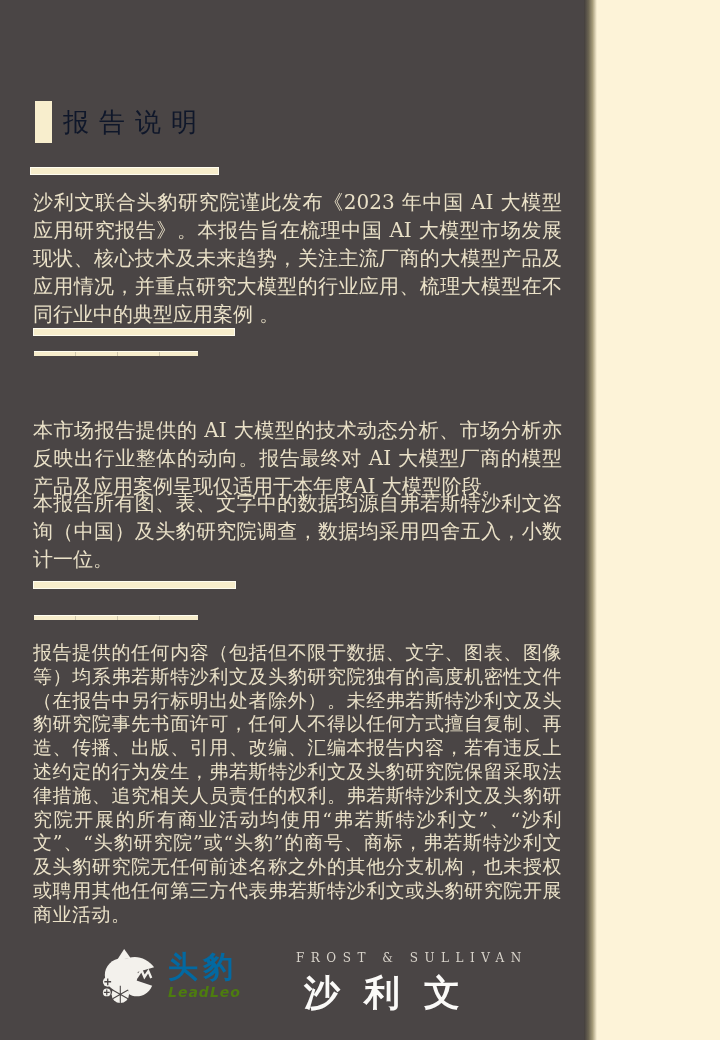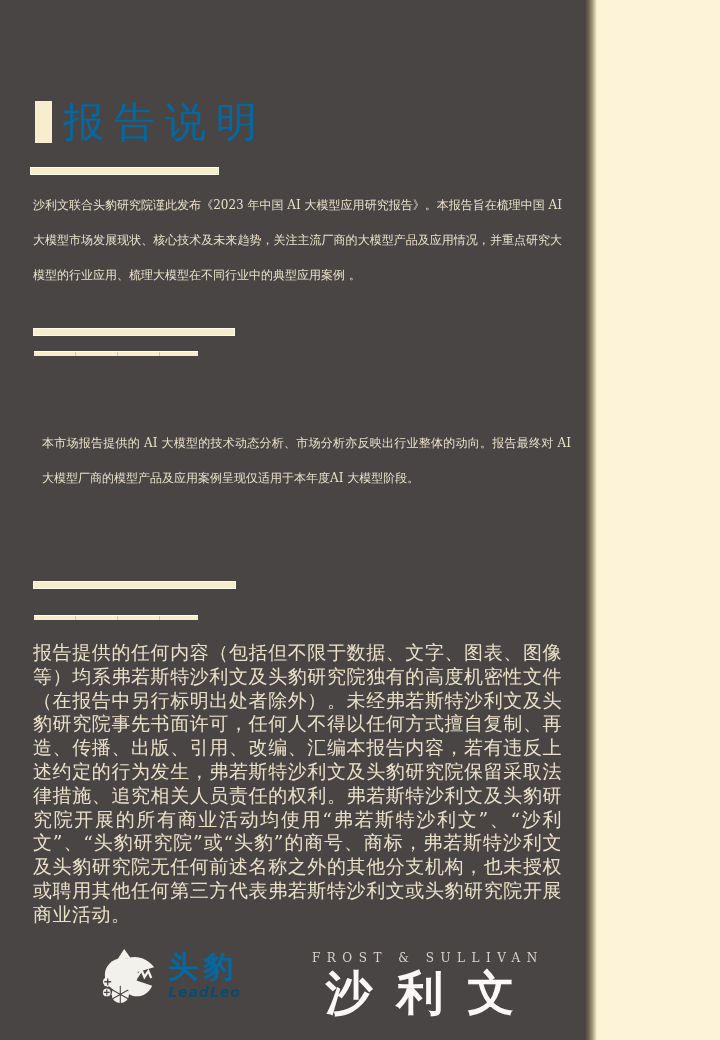--- a/index.html
+++ b/index.html
@@ -7,49 +7,49 @@
   body { font-family:"DejaVu Serif","Liberation Serif",serif; }
 
   .page      { position:relative; width:720px; height:1040px; background:#fdf3d8; }
   .panel     { position:absolute; left:0; top:0; width:584px; height:1040px; background:#4a4545; }
   .edge-grad { position:absolute; left:584px; top:0; width:13px; height:1040px;
                background:linear-gradient(90deg,#433e3d 0%,#6b6452 35%,#a49a79 65%,#fdf3d8 100%); }
 
   
   .title-row { position:absolute; left:35px; top:101px; display:flex; align-items:center; }
   .marker    { width:17px; height:42px; background:#f8eecd; margin-right:11px; }
-  .title     { font-size:41px; letter-spacing:10px; color:#0369a1; font-weight:500; line-height:42px; }
+  .title     { font-size:26px; letter-spacing:10px; color:#0f172a; font-weight:500; line-height:42px; }
   .title-underline { position:absolute; left:30px; top:167px; width:189px; height:8px;
                background:#f7edcb; border:1px solid #fffdf0; }
 
   
   .bar-thick { position:absolute; height:8px; background:#f7edcb; border:1px solid #fffdf0; }
   .bar-thin  { position:absolute; height:5px;
                background:repeating-linear-gradient(90deg,#f7edcb 0 41px,#cfc6ab 41px 42px);
                border-top:1px solid #fffdf0; }
 
   
   .para { position:absolute; left:33px; width:529px; color:#eae1c8;
           text-align:justify; }
-  .para.body  { font-size:12px; line-height:35px; }
+  .para.body  { font-size:20px; line-height:28px; }
   .para.legal { font-size:19px; line-height:23.8px; letter-spacing:0.5px; }
 
   
   .leadleo { position:absolute; left:100px; top:947px; display:flex; align-items:center; }
   .leadleo svg { width:58px; height:58px; margin-right:10px; }
   .leadleo-text { display:flex; flex-direction:column; }
   .leadleo-cn { font-size:30px; font-weight:900; letter-spacing:5px; color:#0369a1;
                 font-family:"DejaVu Sans","Liberation Sans",sans-serif; line-height:30px; }
-  .leadleo-en { font-size:14px; font-weight:bold; font-style:italic; color:#0c4a6e;
+  .leadleo-en { font-size:14px; font-weight:bold; font-style:italic; color:#4d7c0f;
                 font-family:"DejaVu Sans","Liberation Sans",sans-serif; letter-spacing:1px; margin-top:2px; }
 
-  .frost { position:absolute; left:312px; top:951px; text-align:center; }
+  .frost { position:absolute; left:296px; top:951px; text-align:left; }
   .frost-en { font-size:12px; letter-spacing:6.5px; color:#d9d4cb;
               font-family:"DejaVu Serif","Liberation Serif",serif; white-space:nowrap; }
-  .frost-cn { font-size:47px; font-weight:bold; letter-spacing:24px; color:#fbfaf8;
+  .frost-cn { font-size:36px; font-weight:bold; letter-spacing:24px; color:#fbfaf8;
               font-family:"DejaVu Sans","Liberation Sans",sans-serif; line-height:48px;
               margin-top:4px; margin-left:8px; white-space:nowrap; }
 </style>
 </head>
 <body>
 
 <div class="page">
   <div class="panel"></div>
   <div class="edge-grad"></div>
 
@@ -57,21 +57,22 @@
     <div class="marker"></div>
     <div class="title">报告说明</div>
   </div>
   <div class="title-underline"></div>
 
   <div class="para body" style="top:188px;">沙利文联合头豹研究院谨此发布《2023 年中国 AI 大模型应用研究报告》。本报告旨在梳理中国 AI 大模型市场发展现状、核心技术及未来趋势，关注主流厂商的大模型产品及应用情况，并重点研究大模型的行业应用、梳理大模型在不同行业中的典型应用案例 。</div>
 
   <div class="bar-thick" style="left:33px; top:328px; width:202px;"></div>
   <div class="bar-thin" style="left:34px; top:351px; width:164px;"></div>
 
-  <div class="para body" style="top:426px;margin-left:9px;">本市场报告提供的 AI 大模型的技术动态分析、市场分析亦反映出行业整体的动向。报告最终对 AI 大模型厂商的模型产品及应用案例呈现仅适用于本年度AI 大模型阶段。</div>
+  <div class="para body" style="top:416px;">本市场报告提供的 AI 大模型的技术动态分析、市场分析亦反映出行业整体的动向。报告最终对 AI 大模型厂商的模型产品及应用案例呈现仅适用于本年度AI 大模型阶段。</div>
+  <div class="para body" style="top:489px;">本报告所有图、表、文字中的数据均源自弗若斯特沙利文咨询（中国）及头豹研究院调查，数据均采用四舍五入，小数计一位。</div>
 
   <div class="bar-thick" style="left:33px; top:581px; width:203px;"></div>
   <div class="bar-thin" style="left:34px; top:615px; width:164px;"></div>
 
   <div class="para legal" style="top:641px;">报告提供的任何内容（包括但不限于数据、文字、图表、图像等）均系弗若斯特沙利文及头豹研究院独有的高度机密性文件（在报告中另行标明出处者除外）。未经弗若斯特沙利文及头豹研究院事先书面许可，任何人不得以任何方式擅自复制、再造、传播、出版、引用、改编、汇编本报告内容，若有违反上述约定的行为发生，弗若斯特沙利文及头豹研究院保留采取法律措施、追究相关人员责任的权利。弗若斯特沙利文及头豹研究院开展的所有商业活动均使用“弗若斯特沙利文”、“沙利文”、“头豹研究院”或“头豹”的商号、商标，弗若斯特沙利文及头豹研究院无任何前述名称之外的其他分支机构，也未授权或聘用其他任何第三方代表弗若斯特沙利文或头豹研究院开展商业活动。</div>
 
   <div class="leadleo">
     <svg viewBox="0 0 60 60" aria-hidden="true">
       <g fill="#f3f1ec">
         <circle cx="22" cy="29" r="17"></circle>

